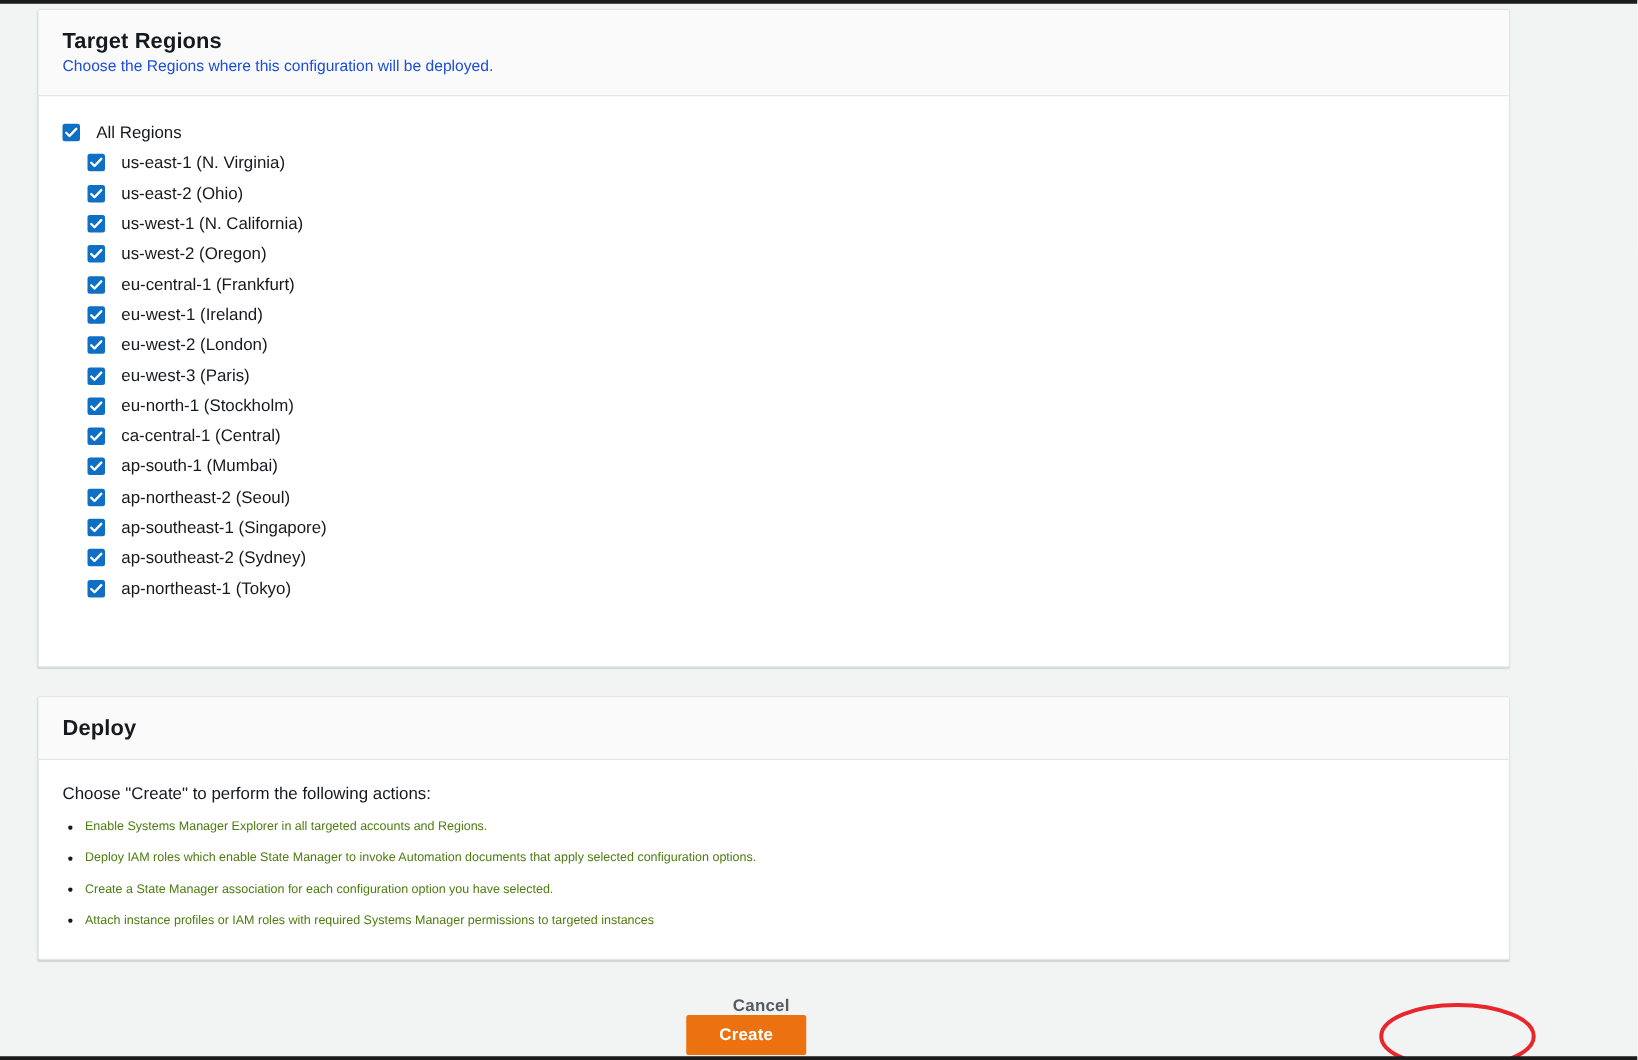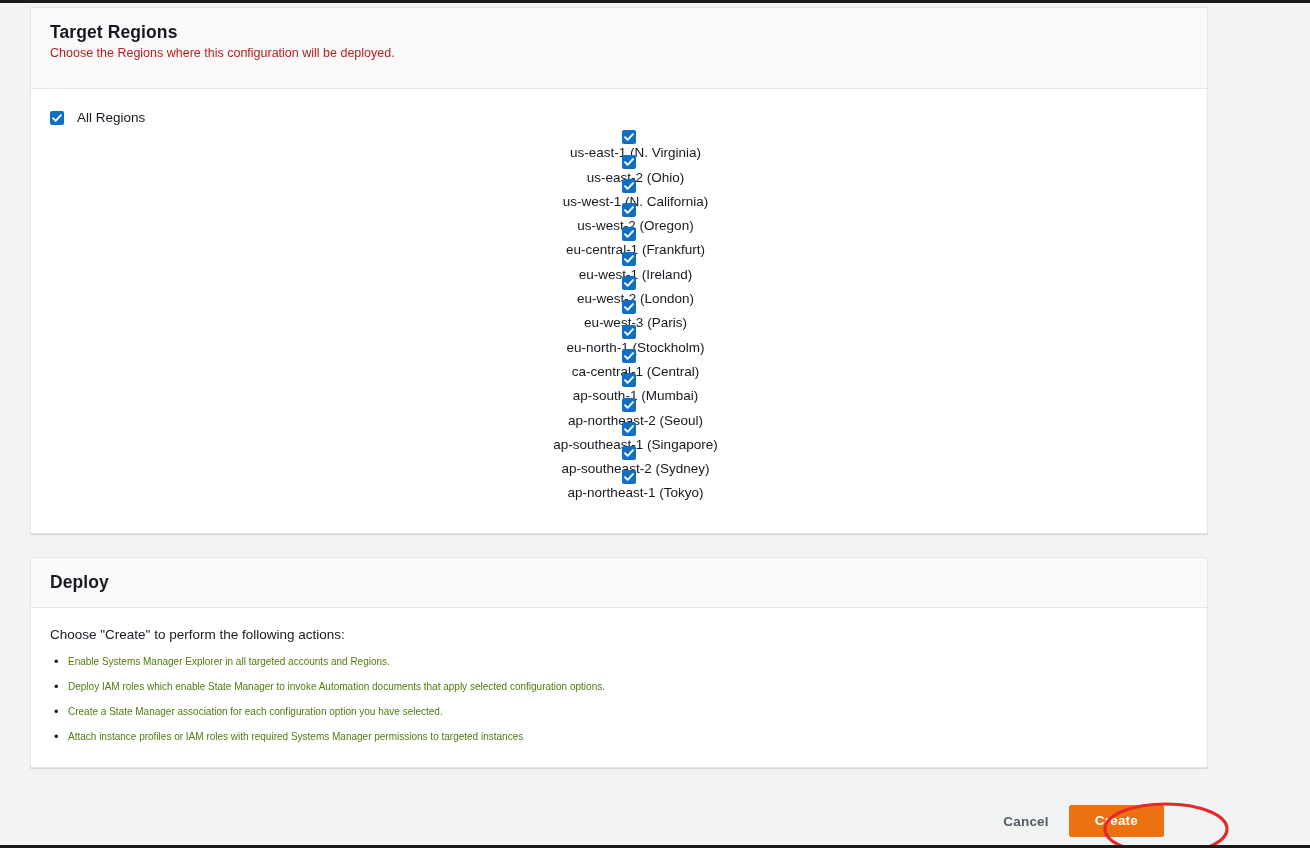--- a/index.html
+++ b/index.html
@@ -72,39 +72,38 @@
     font-size: 17.5px;
     font-weight: bold;
     letter-spacing: 0.1px;
     color: #16191f;
     line-height: 22px;
     margin: 0;
   }
 
   .card-desc {
     font-size: 12.5px;
-    color: #b91c1c;
+    color: #1d4ed8;
     line-height: 17px;
-    margin: 2px 0 12px 0;
+    margin: 2px 0 0 0;
   }
 
   .card-body {
     padding: 17px 19px 19px 19px;
     box-sizing: border-box;
   }
 
   
   .cb-row {
     display: flex;
     align-items: center;
     height: 24.3px;
   }
   .cb-row.child {
     padding-left: 20px;
-    flex-direction: column;
   }
 
   .cb {
     width: 14px;
     height: 14px;
     border-radius: 2px;
     background: #0f6fc5;
     position: relative;
     flex: 0 0 auto;
     display: inline-block;
@@ -157,20 +156,21 @@
   
   .footer {
     position: absolute;
     left: 30px;
     top: 795px;
     width: 1178px;
     height: 46px;
     display: flex;
     align-items: center;
     justify-content: flex-end;
+    flex-direction: column;
   }
 
   .btn-cancel {
     font-size: 13.5px;
     font-weight: bold;
     color: #545b64;
     background: transparent;
     border: none;
     padding: 0;
     margin-right: 20px;

